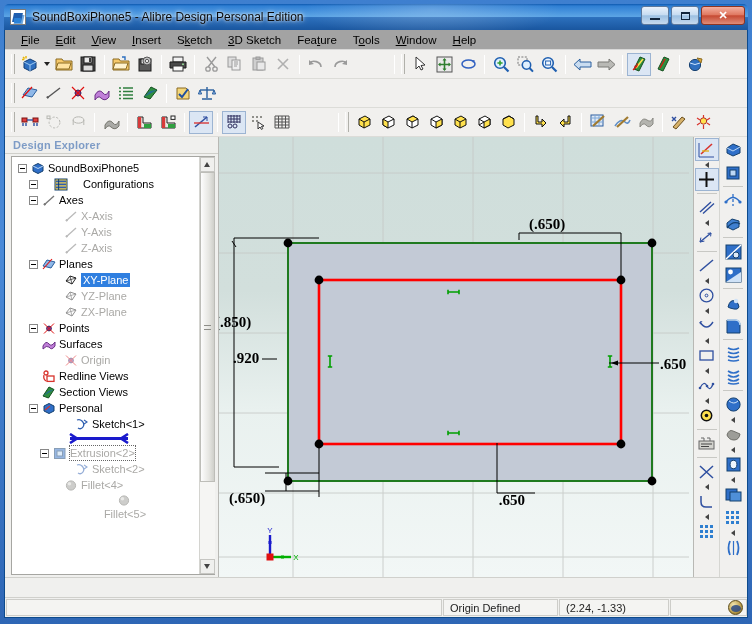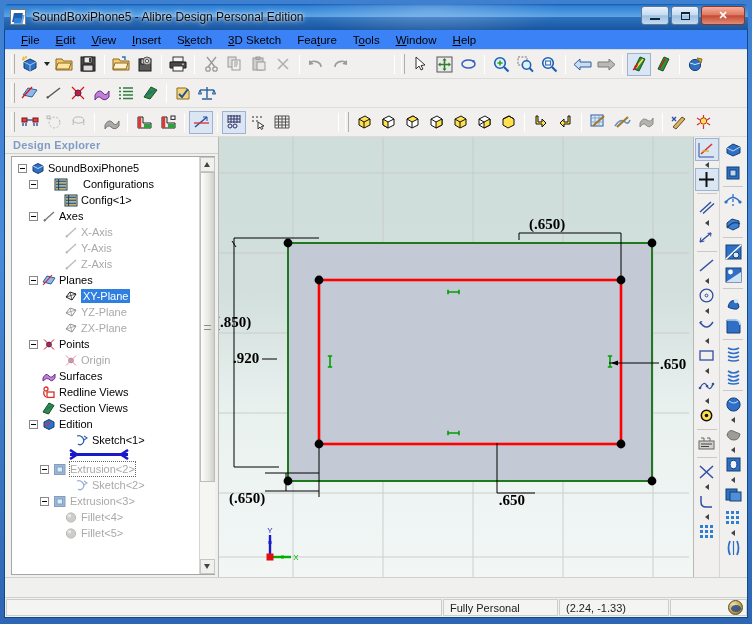--- a/index.html
+++ b/index.html
@@ -77,21 +77,21 @@
     background: #f0f0ee;
     border: 1px solid #0d4a8c;
     border-top: none;
     height: 588px;
     display: flex; flex-direction: column;
   }
 
   
   #menubar {
     height: 20px;
-    background: #3b82f6;
+    background: #a3a3a3;
     border-bottom: 1px solid #d8d8d8;
     display: flex; align-items: center;
     padding-left: 8px;
     font-size: 11.5px;
     color: #000;
   }
   .menu-item { padding: 2px 8px; cursor: default; white-space: nowrap; }
   .menu-item u { text-decoration: underline; }
 
   
@@ -711,35 +711,20 @@
                     <g fill="#2f5fb0">
                       <rect x="2" y="2.5" width="10" height="1.8"></rect>
                       <rect x="2" y="5.5" width="10" height="1.8"></rect>
                       <rect x="2" y="8.5" width="10" height="1.8"></rect>
                     </g>
                     <path d="M4.6 1 v11" stroke="#14406f"></path>
                   </svg>
                 </span>
                 <span class="tlabel">Configurations</span>
               </div>
-              <div class="tnode" style="padding-left: 37px;">
-                <span class="tspace"></span>
-                <span class="ticon">
-                  <svg width="14" height="13" viewBox="0 0 14 13">
-                    <rect x="1" y="1" width="12" height="11" fill="#ffd94d" stroke="#14406f"></rect>
-                    <g fill="#2f5fb0">
-                      <rect x="2" y="2.5" width="10" height="1.8"></rect>
-                      <rect x="2" y="5.5" width="10" height="1.8"></rect>
-                      <rect x="2" y="8.5" width="10" height="1.8"></rect>
-                    </g>
-                    <path d="M4.6 1 v11" stroke="#14406f"></path>
-                  </svg>
-                </span>
-                <span class="tlabel">Config&lt;1&gt;</span>
-              </div>
               <div class="tnode" style="padding-left: 15px;">
                 <span class="toggle"></span>
                 <span class="ticon">
                   <svg width="14" height="13" viewBox="0 0 14 13">
                     <path d="M2 11 L12 2" stroke="#777" stroke-width="1.3"></path>
                     <path d="M2 11 l2 -.5 M2 11 l.5 -2" stroke="#777"></path>
                   </svg>
                 </span>
                 <span class="tlabel">Axes</span>
               </div>
@@ -816,38 +801,38 @@
               <div class="tnode" style="padding-left: 15px;">
                 <span class="toggle"></span>
                 <span class="ticon">
                   <svg width="14" height="13" viewBox="0 0 14 13">
                     <circle cx="7" cy="6.5" r="2.4" fill="#7a3fa0" stroke="#3c1f55"></circle>
                     <path d="M2 1.5 L12 11.5 M12 1.5 L2 11.5" stroke="#e01010" stroke-width="1"></path>
                   </svg>
                 </span>
                 <span class="tlabel">Points</span>
               </div>
+              <div class="tnode" style="padding-left: 15px;">
+                <span class="tspace"></span>
+                <span class="ticon">
+                  <svg width="14" height="13" viewBox="0 0 14 13">
+                    <path d="M1 8 q3 -6 6 -2 q2.5 3 6 -2 l0 4 q-3.5 5 -6 1 q-2.5 -2 -6 2 Z" fill="#c07fd8" stroke="#6a2f86"></path>
+                  </svg>
+                </span>
+                <span class="tlabel">Surfaces</span>
+              </div>
               <div class="tnode dim" style="padding-left: 37px;">
                 <span class="tspace"></span>
                 <span class="ticon" style="opacity: 0.5;">
                   <svg width="14" height="13" viewBox="0 0 14 13">
                     <circle cx="7" cy="6.5" r="2.4" fill="#7a3fa0" stroke="#3c1f55"></circle>
                     <path d="M2 1.5 L12 11.5 M12 1.5 L2 11.5" stroke="#e01010" stroke-width="1"></path>
                   </svg>
                 </span>
                 <span class="tlabel">Origin</span>
-              </div>
-              <div class="tnode" style="padding-left: 15px;">
-                <span class="tspace"></span>
-                <span class="ticon">
-                  <svg width="14" height="13" viewBox="0 0 14 13">
-                    <path d="M1 8 q3 -6 6 -2 q2.5 3 6 -2 l0 4 q-3.5 5 -6 1 q-2.5 -2 -6 2 Z" fill="#c07fd8" stroke="#6a2f86"></path>
-                  </svg>
-                </span>
-                <span class="tlabel">Surfaces</span>
               </div>
               <div class="tnode" style="padding-left: 15px;">
                 <span class="tspace"></span>
                 <span class="ticon">
                   <svg width="14" height="13" viewBox="0 0 14 13">
                     <circle cx="4" cy="3" r="2" fill="none" stroke="#d8332c" stroke-width="1.3"></circle>
                     <path d="M2 5 q-1 4 2 6" fill="none" stroke="#d8332c" stroke-width="1.3"></path>
                     <rect x="5" y="6" width="7" height="5.4" fill="none" stroke="#d8332c" stroke-width="1.3"></rect>
                   </svg>
                 </span>
@@ -864,21 +849,21 @@
                 <span class="tlabel">Section Views</span>
               </div>
               <div class="tnode" style="padding-left: 15px;">
                 <span class="toggle"></span>
                 <span class="ticon">
                   <svg width="14" height="13" viewBox="0 0 14 13">
                     <path d="M2 4 L7 1.5 L12 4 L12 9 L7 11.5 L2 9 Z" fill="#2f6fc8" stroke="#14406f"></path>
                     <path d="M3 8 L8 4" stroke="#d8332c" stroke-width="1.1"></path>
                   </svg>
                 </span>
-                <span class="tlabel">Edition</span>
+                <span class="tlabel">Personal</span>
               </div>
               <div class="tnode" style="padding-left: 48px;">
                 <span class="tspace"></span>
                 <span class="ticon">
                   <svg width="14" height="13" viewBox="0 0 14 13">
                     <path d="M2 2 q3 -1 5 1 q3 3 1 6 q-2 3 -5 1" fill="none" stroke="#2f5fb0" stroke-width="1.3"></path>
                     <path d="M9 2 l3 2 l-3 2" fill="none" stroke="#2f5fb0" stroke-width="1.1"></path>
                   </svg>
                 </span>
                 <span class="tlabel">Sketch&lt;1&gt;</span>
@@ -901,41 +886,31 @@
               <div class="tnode dim" style="padding-left: 48px;">
                 <span class="tspace"></span>
                 <span class="ticon" style="opacity: 0.5;">
                   <svg width="14" height="13" viewBox="0 0 14 13">
                     <path d="M2 2 q3 -1 5 1 q3 3 1 6 q-2 3 -5 1" fill="none" stroke="#2f5fb0" stroke-width="1.3"></path>
                     <path d="M9 2 l3 2 l-3 2" fill="none" stroke="#2f5fb0" stroke-width="1.1"></path>
                   </svg>
                 </span>
                 <span class="tlabel">Sketch&lt;2&gt;</span>
               </div>
-              <div class="tnode dim" style="padding-left: 26px;">
-                <span class="toggle"></span>
-                <span class="ticon" style="opacity: 0.5;">
-                  <svg width="14" height="13" viewBox="0 0 14 13">
-                    <rect x="1.5" y="1.5" width="10.5" height="10" fill="#2f6fc8" stroke="#14406f"></rect>
-                    <rect x="4" y="4" width="5.5" height="5" fill="#bcd8f5" stroke="#14406f"></rect>
-                  </svg>
-                </span>
-                <span class="tlabel">Extrusion&lt;3&gt;</span>
-              </div>
               <div class="tnode dim" style="padding-left: 37px;">
                 <span class="tspace"></span>
                 <span class="ticon" style="opacity: 0.5;">
                   <svg width="14" height="13" viewBox="0 0 14 13">
                     <circle cx="7" cy="6.5" r="4.6" fill="#9d9d98" stroke="#6e6e68"></circle>
                     <circle cx="5.4" cy="4.8" r="1.8" fill="#e2e2de" opacity=".8"></circle>
                   </svg>
                 </span>
                 <span class="tlabel">Fillet&lt;4&gt;</span>
               </div>
-              <div class="tnode dim" style="padding-left: 37px;">
+              <div class="tnode dim" style="padding-left: 37px; flex-direction: column;">
                 <span class="tspace"></span>
                 <span class="ticon" style="opacity: 0.5;">
                   <svg width="14" height="13" viewBox="0 0 14 13">
                     <circle cx="7" cy="6.5" r="4.6" fill="#9d9d98" stroke="#6e6e68"></circle>
                     <circle cx="5.4" cy="4.8" r="1.8" fill="#e2e2de" opacity=".8"></circle>
                   </svg>
                 </span>
                 <span class="tlabel">Fillet&lt;5&gt;</span>
               </div>
               <div class="tnode dim" style="padding-left: 37px;">
@@ -1294,20 +1269,20 @@
             </div>
           </div>
         </div>
       </div>
     </div>
 
     <div id="bottom-strip"></div>
 
     <div id="statusbar">
       <div class="sfield" id="s-blank"></div>
-      <div class="sfield" id="s-defined">Fully Personal</div>
+      <div class="sfield" id="s-defined">Origin Defined</div>
       <div class="sfield" id="s-coord">(2.24, -1.33)</div>
       <div class="sfield" id="s-rest">
         <span class="globe"></span>
       </div>
     </div>
   </div>
 </div>
 
 </body></html>

